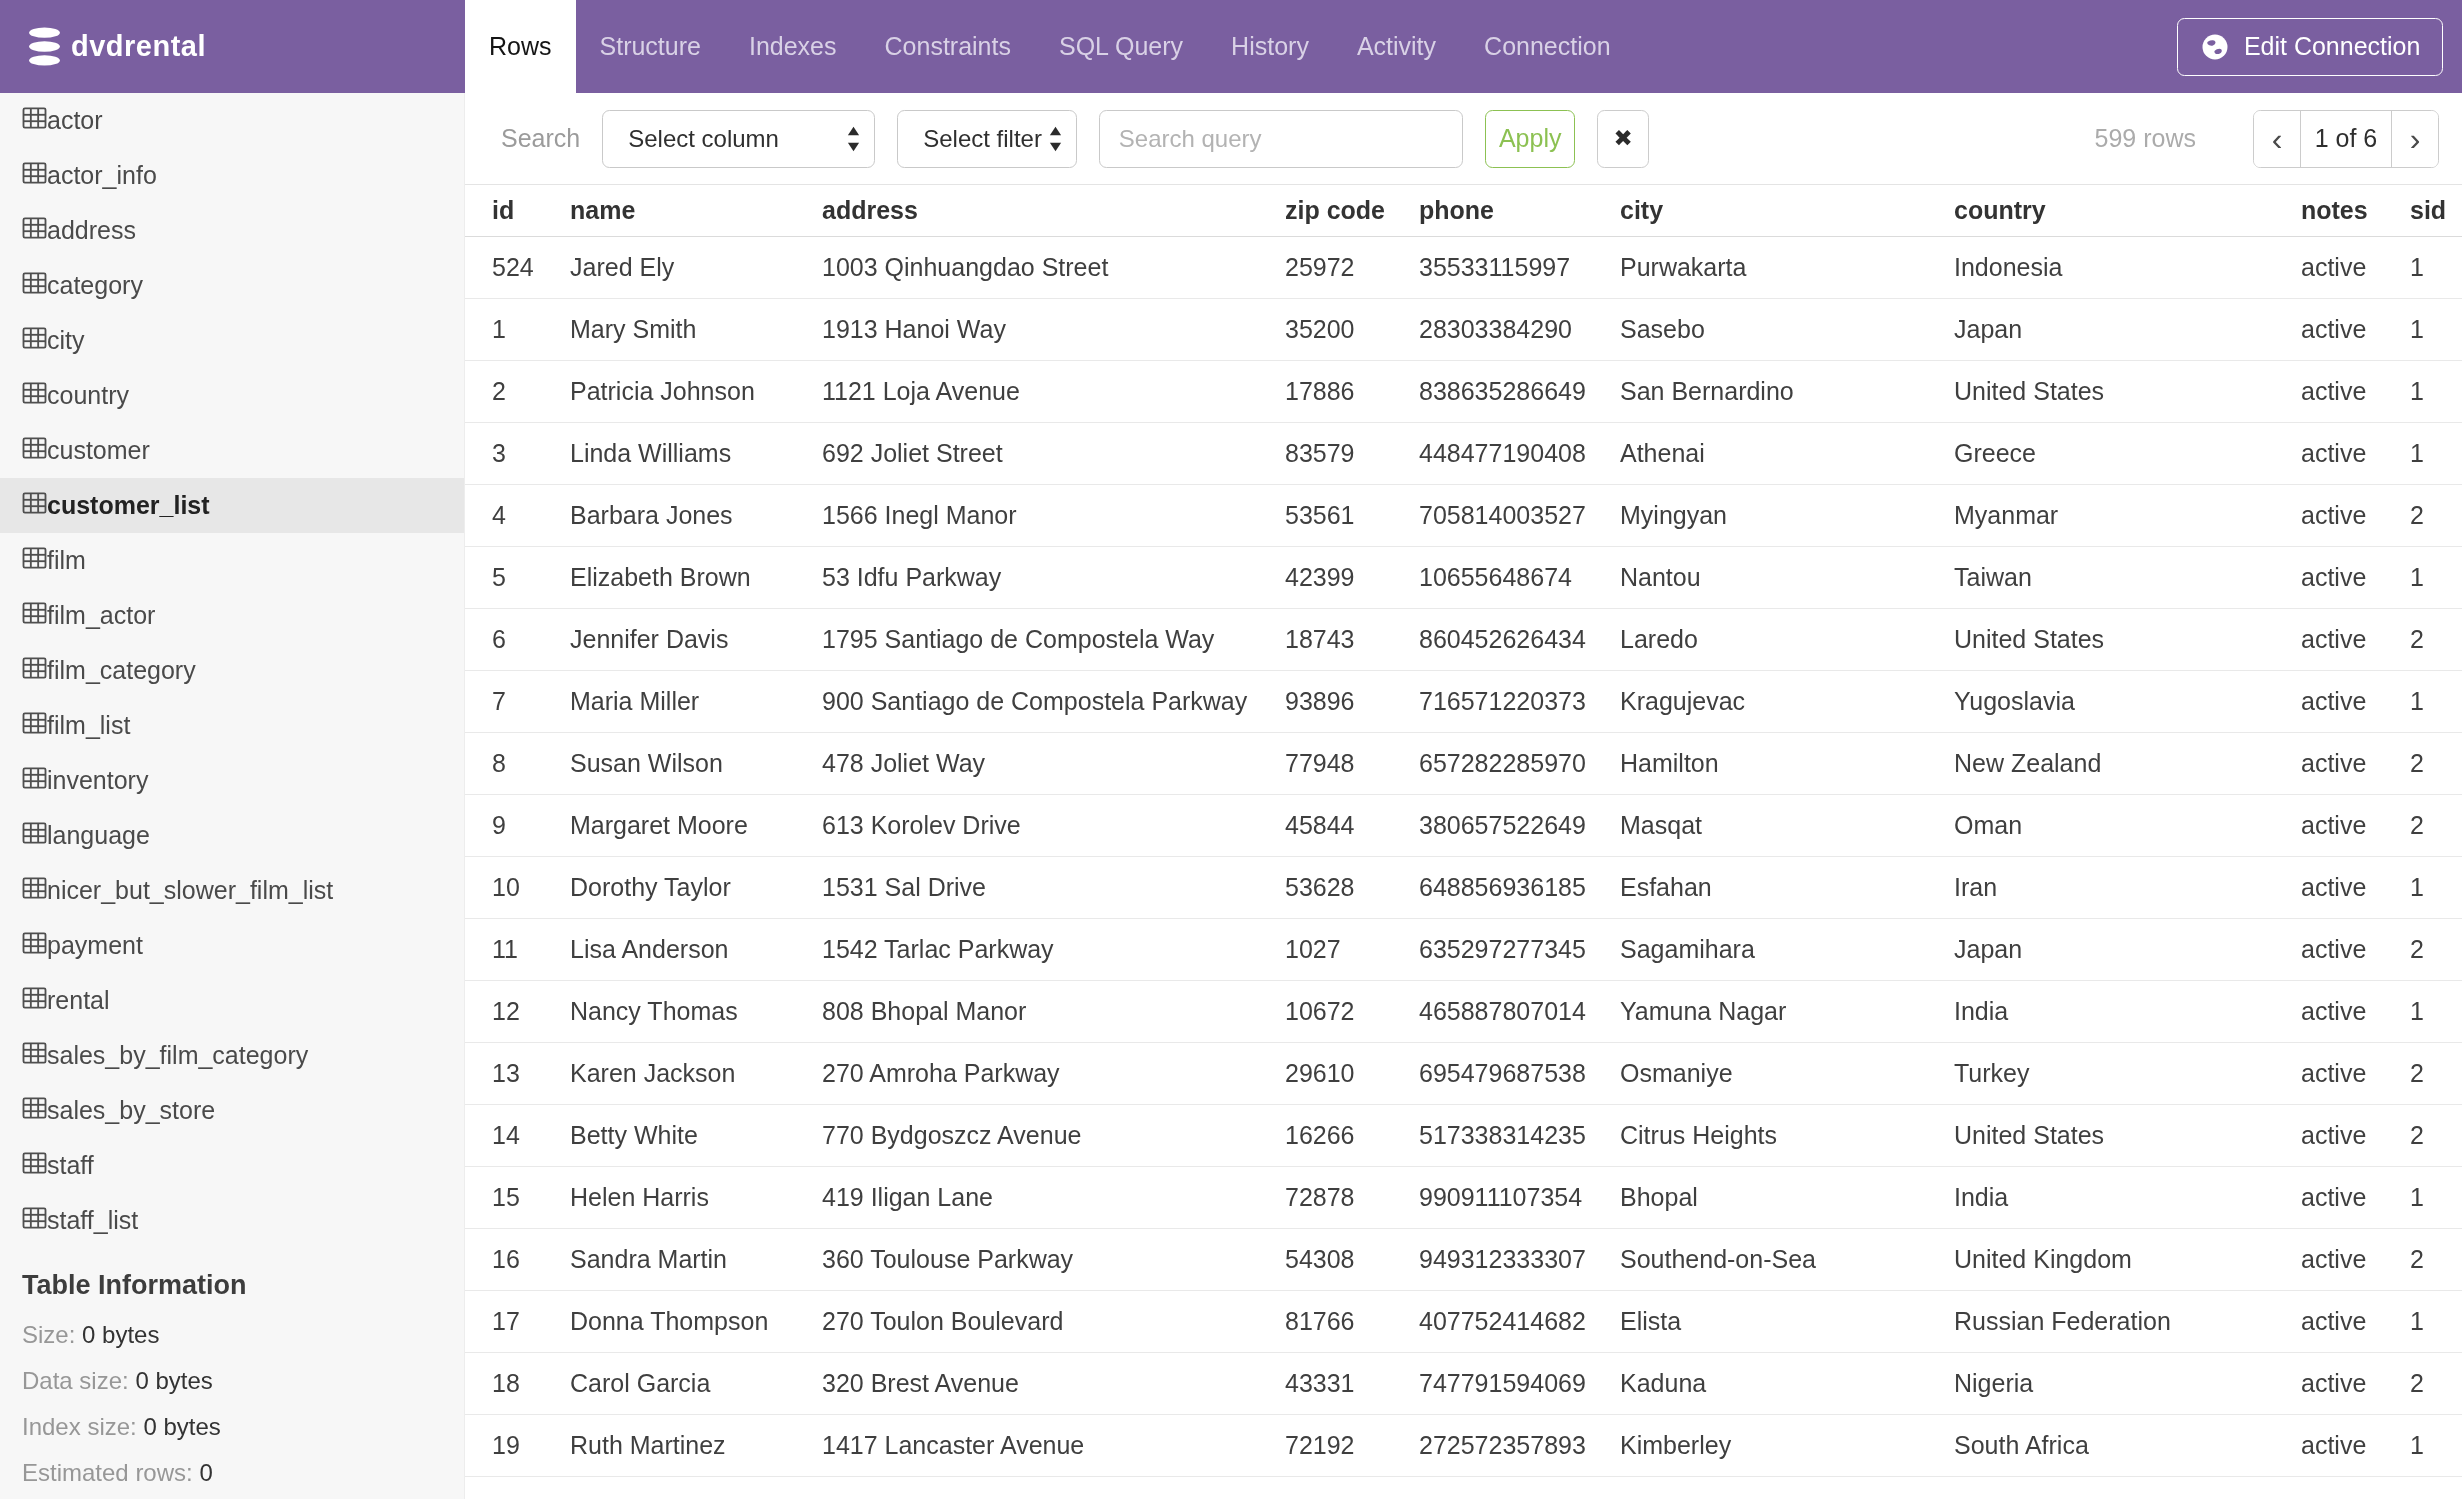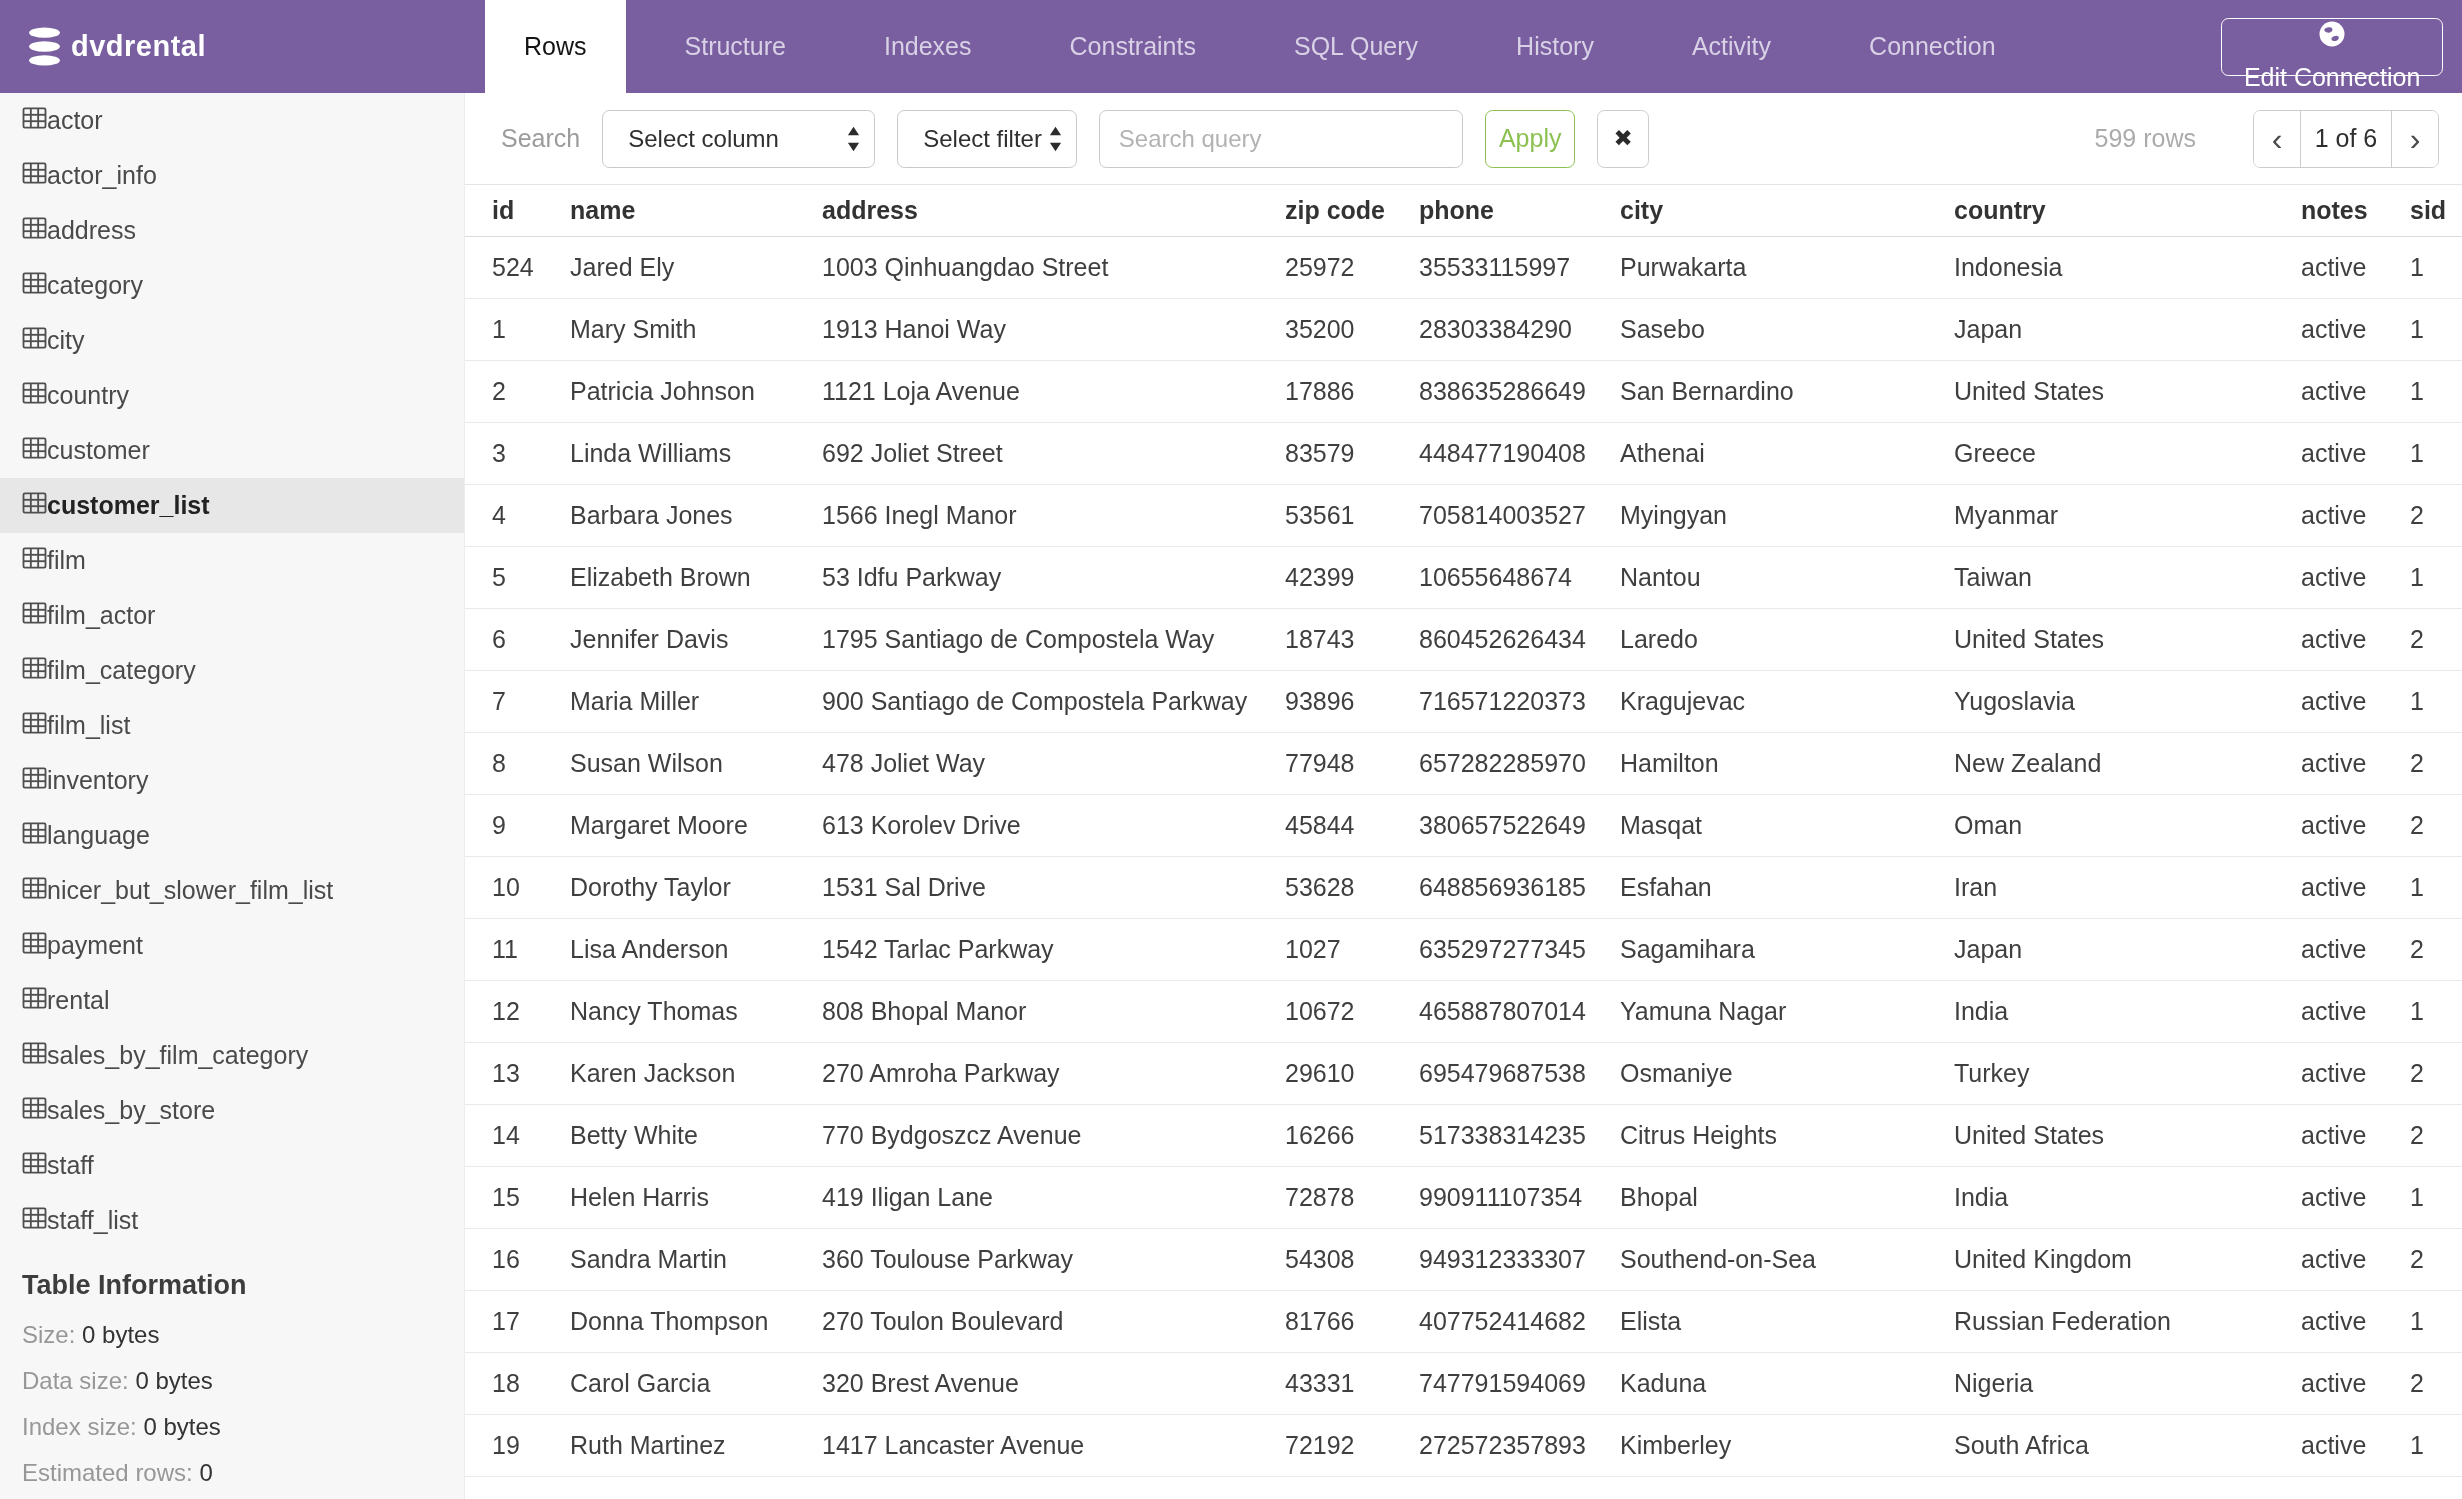--- a/index.html
+++ b/index.html
@@ -21,30 +21,30 @@
   }
   .logo {
     width: 465px; flex: none;
     display: flex; align-items: center;
     padding-left: 26px; gap: 8px;
   }
   .db-icon svg { width: 37px; height: 43px; display: block; }
   .db-name { color: #ffffff; font-size: 29px; font-weight: bold; letter-spacing: 0.5px; }
   .tabs { display: flex; align-items: stretch; }
   .tab {
-    padding: 0 39px; line-height: 93px; font-size: 25px;
-    color: #D9D1E6; cursor: pointer; white-space: nowrap; margin-left: 20px;
+    padding: 0 24px; line-height: 93px; font-size: 25px;
+    color: #D9D1E6; cursor: pointer; white-space: nowrap;
   }
   .tab.active { background: #ffffff; color: #141414; }
   .edit-conn {
     position: absolute; right: 18.6px; top: 17.7px; height: 58px;
     background: transparent; border: 1.9px solid #ffffff; border-radius: 7.4px;
     color: #ffffff; font-size: 25px;
     display: flex; align-items: center; gap: 14px; padding: 0 22px;
-    cursor: pointer; font-family: inherit; flex-direction: column;
+    cursor: pointer; font-family: inherit;
   }
   .edit-conn svg { width: 30px; height: 30px; display: block; }
 
   
   .sidebar {
     position: absolute; top: 93px; left: 0; bottom: 0; width: 465px;
     background: #F7F7F7; border-right: 0.9px solid #EDEDED;
     overflow: hidden;
   }
   .side-item {

